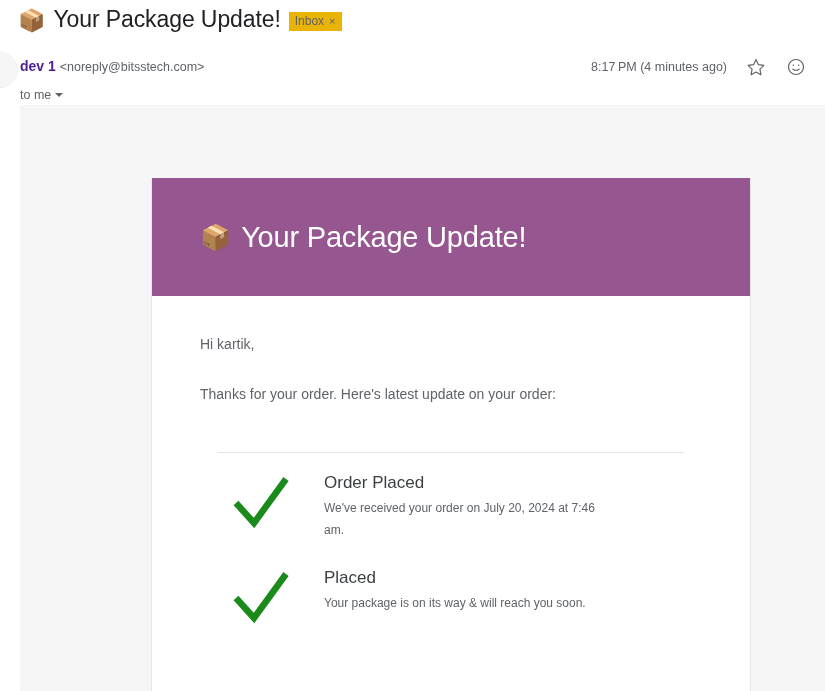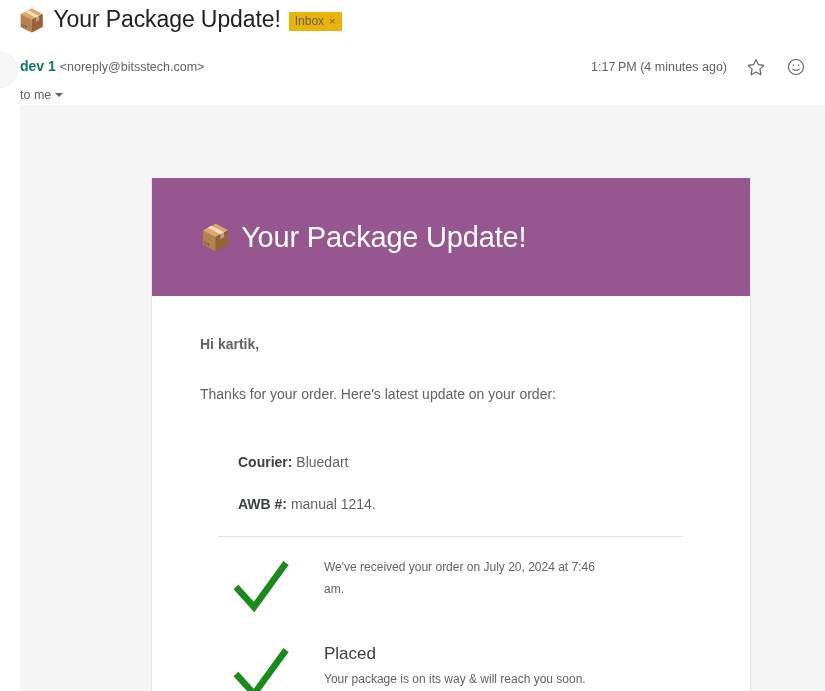--- a/index.html
+++ b/index.html
@@ -81,21 +81,21 @@
     position: absolute;
     left: 20px;
     top: 57px;
   }
   .sender-line {
     font-size: 14px;
     color: #202124;
     line-height: 19px;
     white-space: nowrap;
   }
-  .sender-name { font-weight: 700; color: #0f766e; }
+  .sender-name { font-weight: 700; color: #4c1d95; }
   .sender-email { font-weight: 400; color: #5f6368; font-size: 12.5px; text-align: right; }
   .to-line {
     margin-top: 11px;
     font-size: 12.5px;
     color: #5f6368;
     display: flex;
     align-items: center;
     gap: 4px;
   }
   .caret-down {
@@ -176,21 +176,20 @@
   
   .card-body {
     padding: 38px 46px 20px 48px;
     color: #5f6368;
   }
   .greeting {
     font-size: 14px;
     color: #5f6368;
     margin: 0 0 30px 0;
     line-height: 20px;
-    font-weight: bold;
   }
   .intro {
     font-size: 14px;
     color: #5f6368;
     margin: 0 0 48px 0;
     line-height: 20px;
   }
 
   .detail-list {
     margin: 0 0 0 38px;
@@ -268,21 +267,21 @@
       <span class="sender-name">dev 1</span>
       <span class="sender-email">&lt;noreply@bitsstech.com&gt;</span>
     </div>
     <div class="to-line">
       <span>to me</span>
       <span class="caret-down"></span>
     </div>
   </div>
 
   <div class="header-actions">
-    <span class="timestamp">1:17 PM (4 minutes ago)</span>
+    <span class="timestamp">8:17 PM (4 minutes ago)</span>
     <span class="icon-btn">
       <svg width="20" height="20" viewBox="0 0 24 24" fill="none" stroke="#5f6368" stroke-width="1.4" stroke-linejoin="round">
         <polygon points="12,3 14.9,9.2 21.5,10 16.7,14.6 17.9,21.2 12,18 6.1,21.2 7.3,14.6 2.5,10 9.1,9.2"></polygon>
       </svg>
     </span>
     <span class="icon-btn">
       <svg width="20" height="20" viewBox="0 0 24 24" fill="none" stroke="#5f6368" stroke-width="1.4">
         <circle cx="12" cy="12" r="9"></circle>
         <circle cx="8.8" cy="10" r="0.9" fill="#5f6368" stroke="none"></circle>
         <circle cx="15.2" cy="10" r="0.9" fill="#5f6368" stroke="none"></circle>
@@ -299,42 +298,33 @@
         <div class="banner-inner">
           <span class="banner-emoji">📦</span>
           <span class="banner-title">Your Package Update!</span>
         </div>
       </div>
 
       <div class="card-body">
         <p class="greeting">Hi kartik,</p>
         <p class="intro">Thanks for your order. Here's latest update on your order:</p>
 
-        <div class="detail-list">
-          <div class="detail-row">
-            <span class="detail-label">Courier:</span>
-            <span class="detail-value">Bluedart</span>
-          </div>
-          <div class="detail-row">
-            <span class="detail-label">AWB #:</span>
-            <span class="detail-value">manual 1214.</span>
-          </div>
-        </div>
 
         <div class="divider"></div>
 
         <div class="steps">
 
           <div class="step">
             <div class="step-check">
               <svg width="62" height="62" viewBox="0 0 62 62" fill="none">
                 <path d="M6 32 L24 52 L56 8" stroke="#1a8a1a" stroke-width="6.5" stroke-linecap="butt" stroke-linejoin="miter"></path>
               </svg>
             </div>
             <div class="step-text">
+              <div class="step-title">Order Placed</div>
               <div class="step-desc">We've received your order on July 20, 2024 at 7:46 am.</div>
             </div>
           </div>
 
           <div class="step">
             <div class="step-check">
               <svg width="62" height="62" viewBox="0 0 62 62" fill="none">
                 <path d="M6 32 L24 52 L56 8" stroke="#1a8a1a" stroke-width="6.5" stroke-linecap="butt" stroke-linejoin="miter"></path>
               </svg>
             </div>

